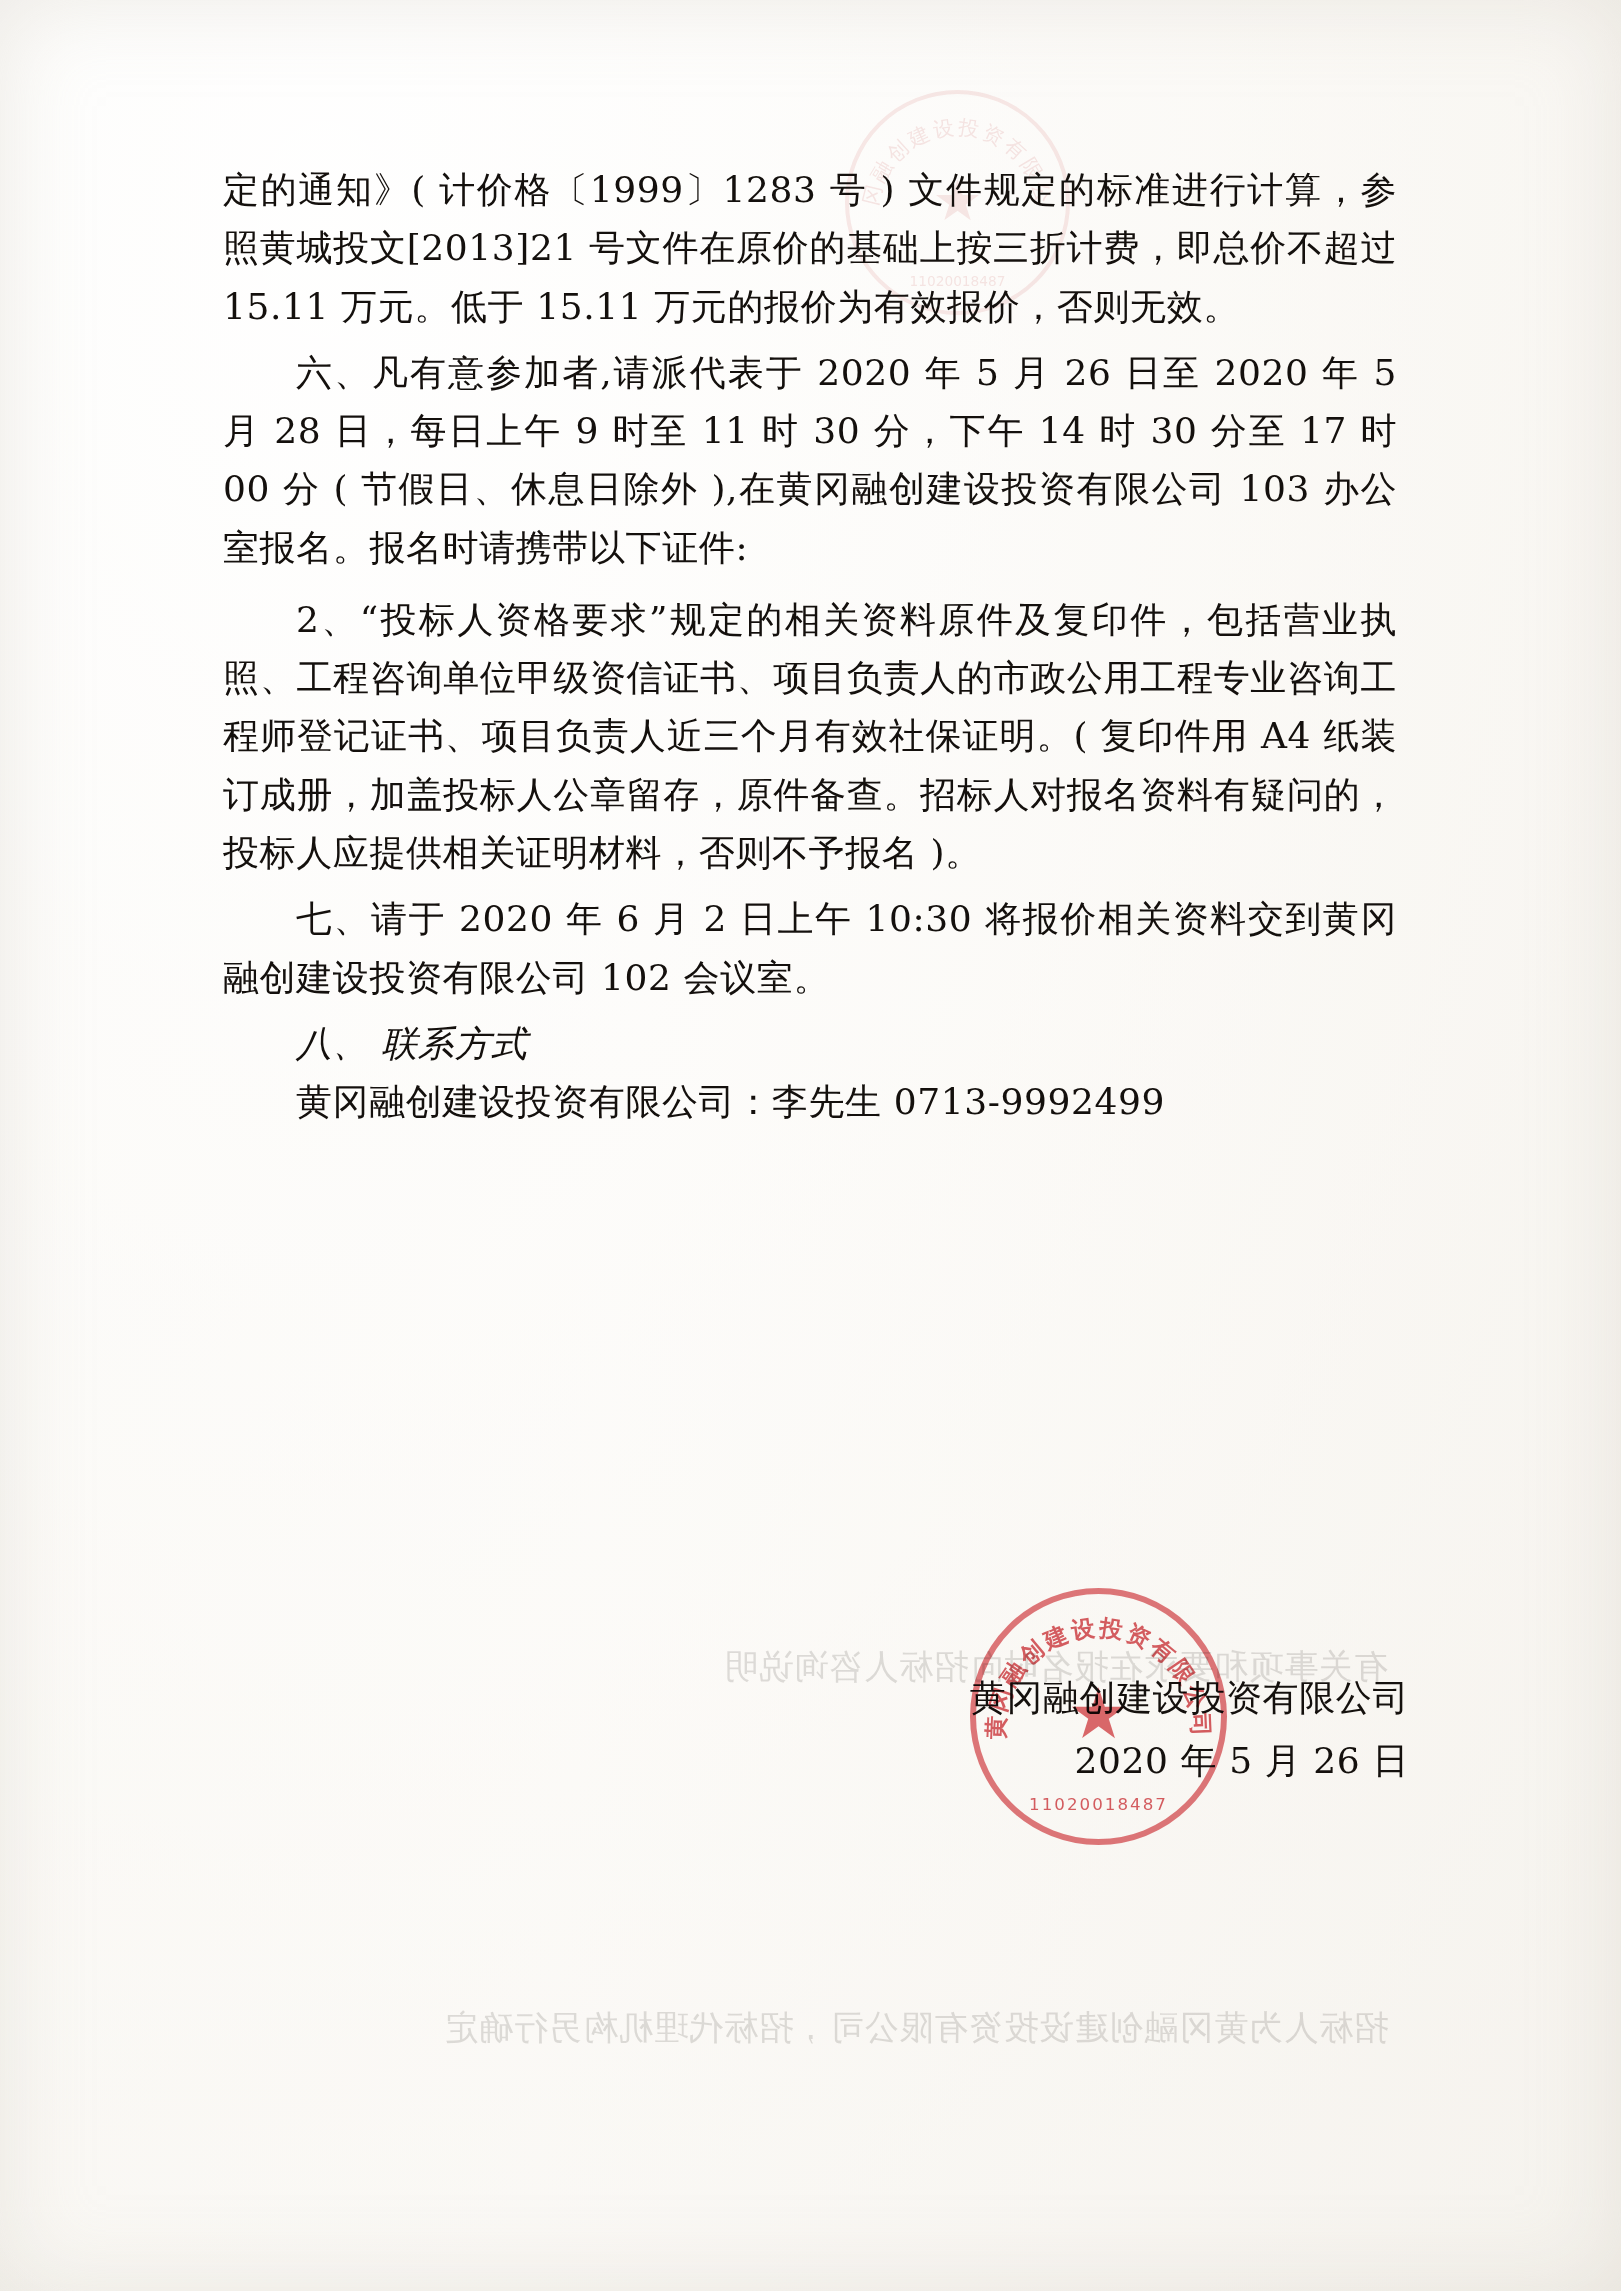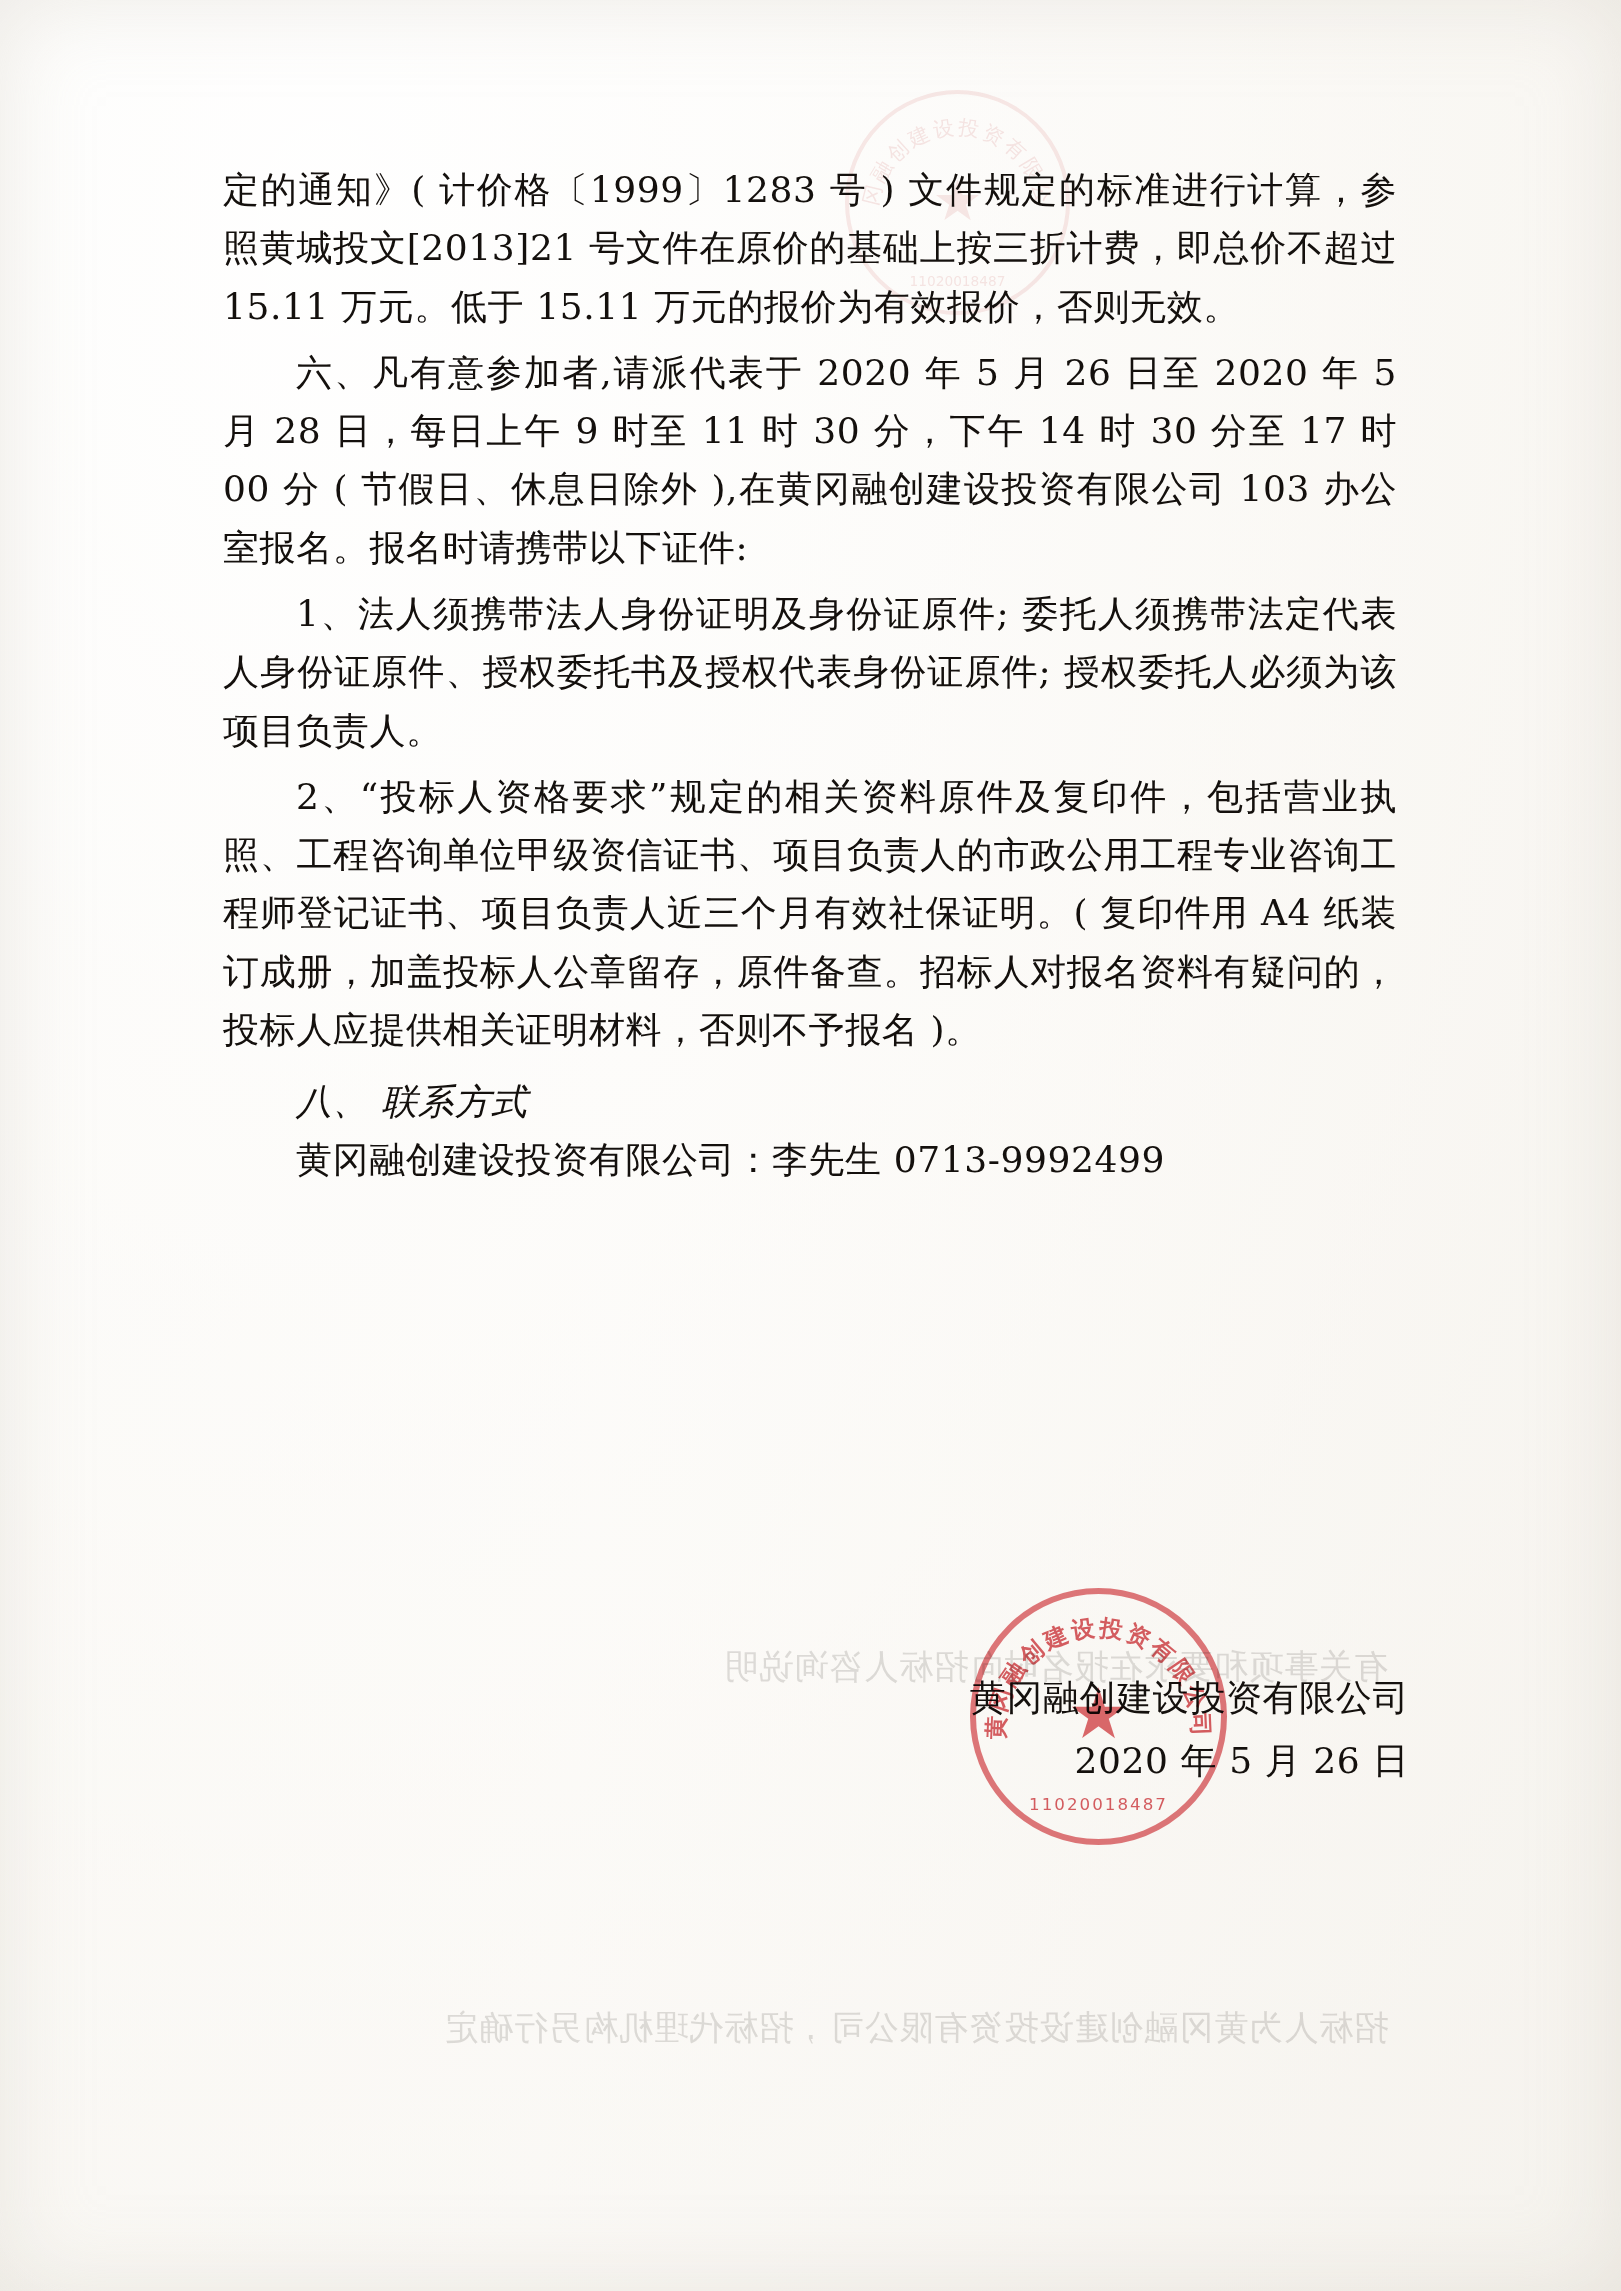--- a/index.html
+++ b/index.html
@@ -192,24 +192,24 @@
     </div>
     <div class="star">★</div>
     <div class="bottom-code">11020018487</div>
   </div>
 
   <div class="body-text">
     <p class="para">定的通知》( 计价格〔1999〕1283 号 ) 文件规定的标准进行计算，参照黄城投文[2013]21 号文件在原价的基础上按三折计费，即总价不超过 15.11 万元。低于 15.11 万元的报价为有效报价，否则无效。</p>
     <div class="gap-sm"></div>
     <p class="para indent">六、凡有意参加者,请派代表于 2020 年 5 月 26 日至 2020 年 5 月 28 日，每日上午 9 时至 11 时 30 分，下午 14 时 30 分至 17 时 00 分 ( 节假日、休息日除外 ),在黄冈融创建设投资有限公司 103 办公室报名。报名时请携带以下证件:</p>
     <div class="gap-sm"></div>
-    <p class="para indent">1、法人须携带法人身份证明及身份证原件; 委托人须携带法定代表人身份证原件、授权委托书及授权代表身份证原件; 授权委托人必须为该项目负责人。</p>
     <div class="gap-sm"></div>
     <p class="para indent">2、“投标人资格要求”规定的相关资料原件及复印件，包括营业执照、工程咨询单位甲级资信证书、项目负责人的市政公用工程专业咨询工程师登记证书、项目负责人近三个月有效社保证明。( 复印件用 A4 纸装订成册，加盖投标人公章留存，原件备查。招标人对报名资料有疑问的，投标人应提供相关证明材料，否则不予报名 )。</p>
     <div class="gap-sm"></div>
+    <p class="para indent">七、请于 2020 年 6 月 2 日上午 10:30 将报价相关资料交到黄冈融创建设投资有限公司 102 会议室。</p>
     <div class="gap-sm"></div>
     <p class="para indent tight">八、 联系方式</p>
     <p class="para indent">黄冈融创建设投资有限公司：李先生 0713-9992499</p>
   </div>
 
   <div class="bleed bleed-1">有关事项和要求在报名时向招标人咨询说明</div>
   <div class="bleed bleed-2">招标人为黄冈融创建设投资有限公司，招标代理机构另行确定</div>
 
   <div class="sign-block">
     <div>黄冈融创建设投资有限公司</div>

